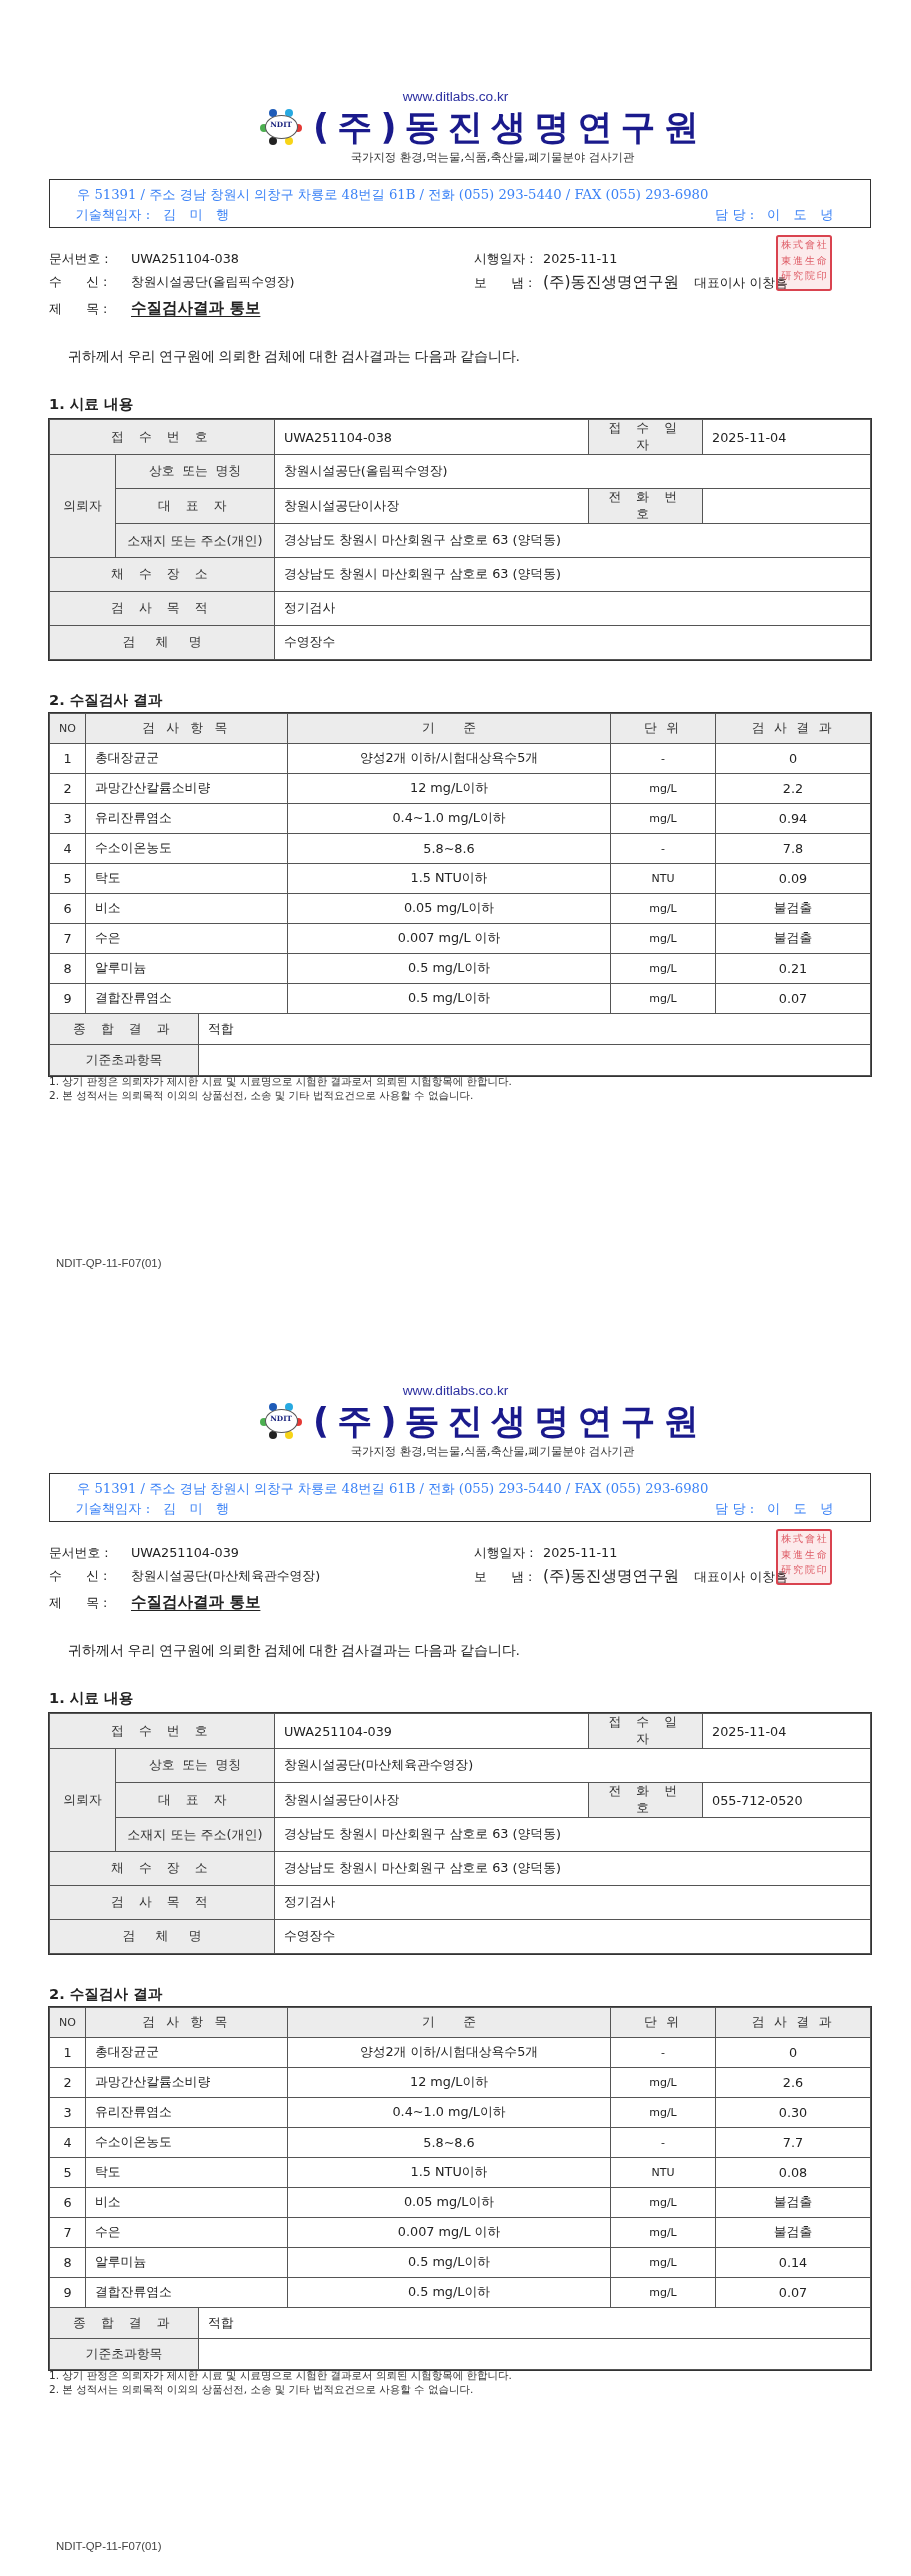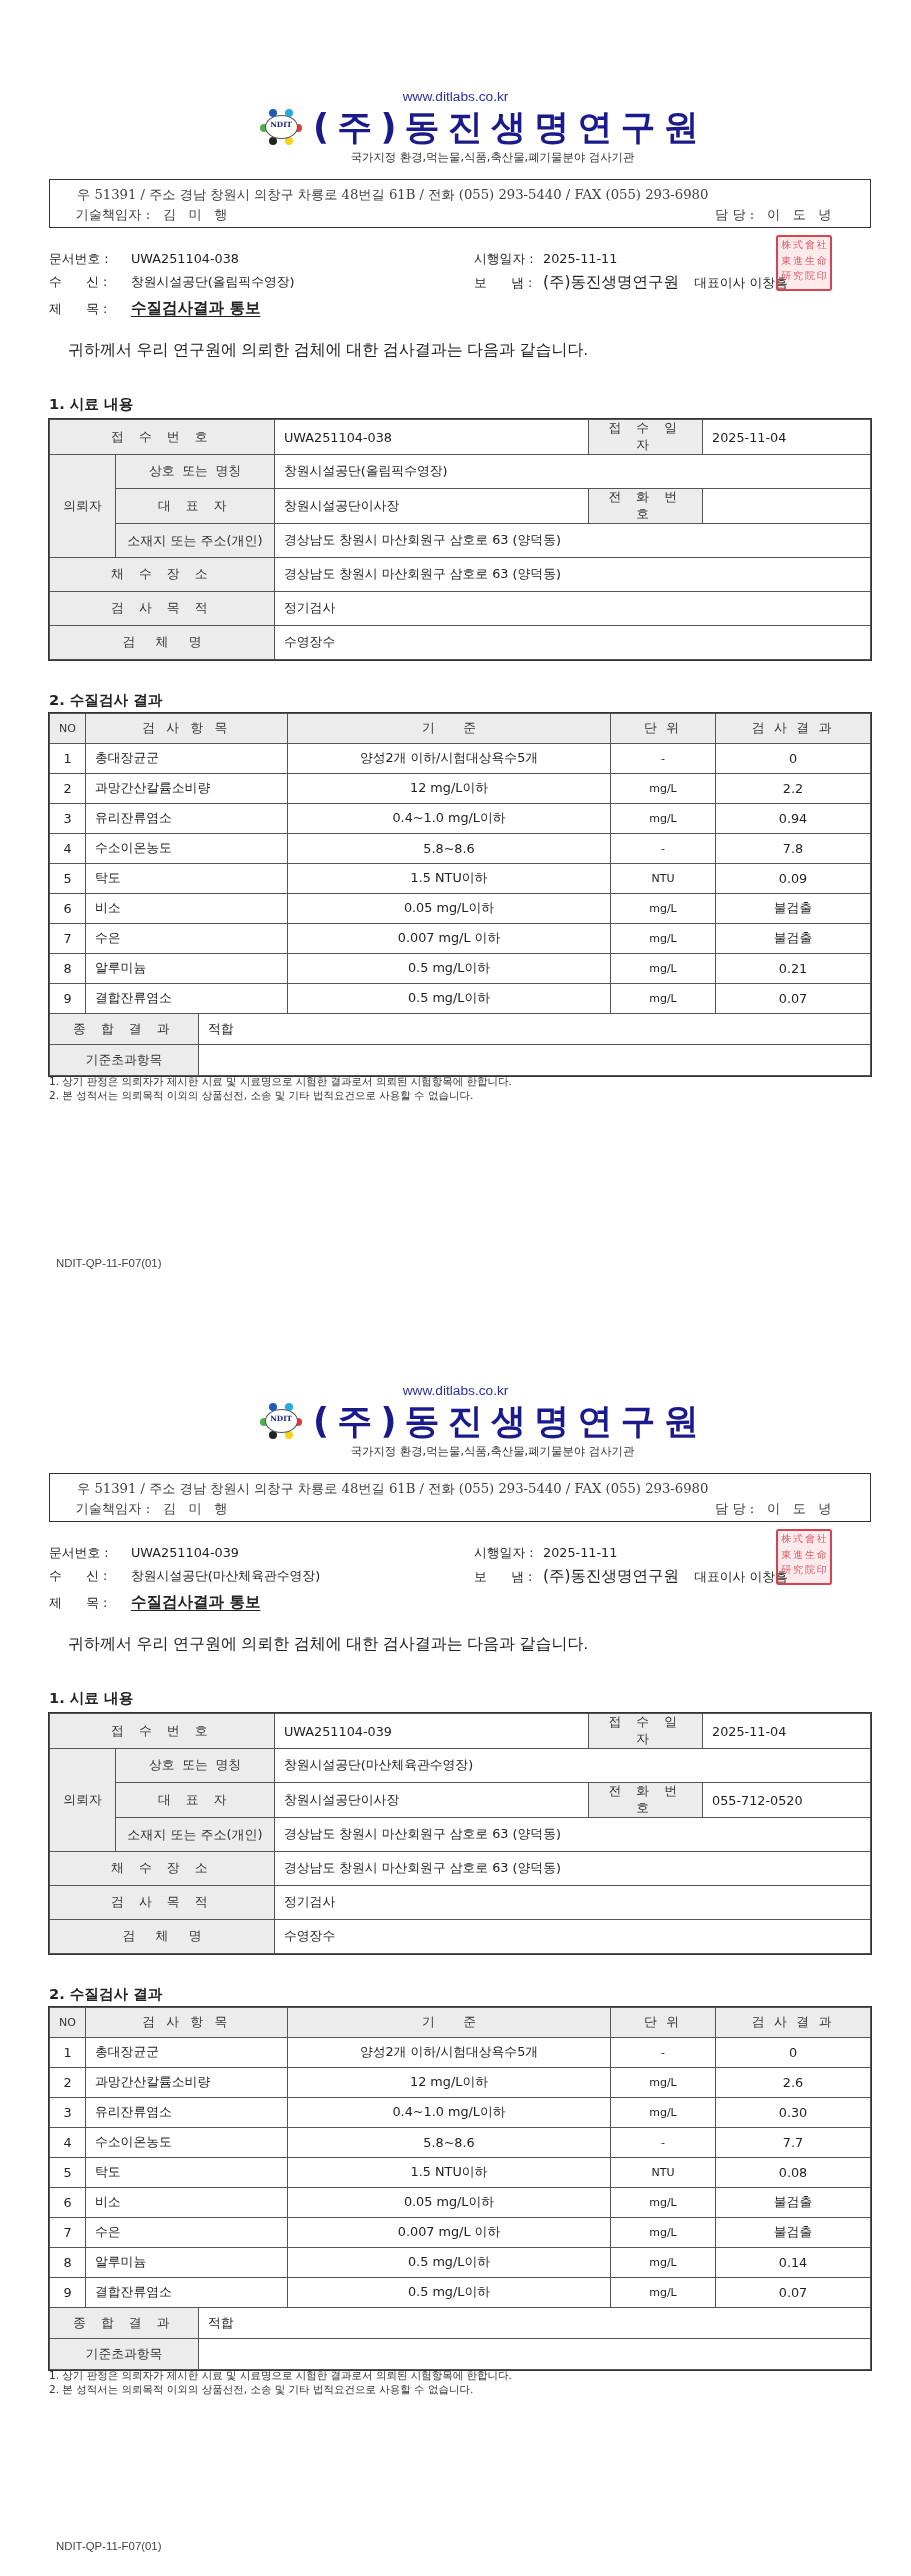--- a/index.html
+++ b/index.html
@@ -9,36 +9,36 @@
   .abs { position: absolute; }
 
   .site { left: 0; width: 911px; top: 89px; text-align: center; font-size: 13.7px; color: #2b2fa0; font-family: "Liberation Sans", sans-serif; }
   .brand { left: 260px; top: 108px; height: 38px; display: flex; align-items: center; }
   .logo { width: 42px; height: 36px; position: relative; margin-right: 11px; }
   .logo .ring { position: absolute; left: 4.6px; top: 6.4px; width: 33px; height: 24px; border: 1.8px solid #555; border-radius: 50%; background: #fff; font-size: 7.3px; font-weight: bold; color: #1a237e; text-align: center; line-height: 18px; font-family: "DejaVu Serif", serif; }
   .logo .dot { position: absolute; width: 8.2px; height: 8.2px; border-radius: 50%; }
   .brand-name { font-size: 35px; font-weight: bold; color: #1a1a8c; letter-spacing: 8.2px; font-family: "DejaVu Sans", sans-serif; white-space: nowrap; }
   .tagline { left: 0; width: 911px; top: 150px; text-align: center; font-size: 11.4px; color: #333; padding-left: 74px; }
 
-  .addr-box { left: 49px; top: 179px; width: 822px; height: 49px; border: 1.4px solid #333; font-family: "DejaVu Serif", serif; font-size: 13.2px; color: #404040; }
+  .addr-box { left: 49px; top: 179px; width: 822px; height: 49px; border: 1.4px solid #333; font-family: "DejaVu Serif", serif; font-size: 13.2px; color: #3b82f6; }
   .addr-line1 { position: absolute; left: 27px; top: 5.5px; white-space: nowrap; }
   .addr-line2 { position: absolute; left: 25.5px; top: 26.4px; }
   .addr-line2b { position: absolute; left: 665px; top: 26.4px; }
-  .addr-line2 .v, .addr-line2b .v { margin-left: 12.8px; letter-spacing: 4.6px; font-family: Liberation Serif, serif; }
+  .addr-line2 .v, .addr-line2b .v { margin-left: 12.8px; letter-spacing: 4.6px; }
 
   .meta { font-size: 12.8px; color: #222; white-space: nowrap; }
   .meta .lbl { display: inline-block; width: 82px; }
   .meta .lbl2 { display: inline-block; width: 69px; }
   .subject { font-weight: bold; font-size: 15.5px; text-decoration: underline; text-underline-offset: 2.7px; }
   .sender-v { font-size: 15.5px; }
 
   .stamp { left: 776px; top: 235px; width: 56px; height: 56px; border: 2.7px solid #d9434f; border-radius: 2.7px; background: rgba(230,90,100,0.12); display: grid; grid-template-columns: repeat(4,1fr); grid-template-rows: repeat(3,1fr); padding: 2.7px; gap: 0.9px; }
   .stamp span { color: #d9434f; font-size: 10px; line-height: 1; text-align: center; font-family: "DejaVu Serif", serif; opacity: .85; }
 
-  .intro { left: 68px; top: 340px; font-size: 16px; font-family: Liberation Sans, sans-serif; }
+  .intro { left: 68px; top: 348px; font-size: 14px; font-family: Liberation Serif, serif; }
   .sec-title { left: 49px; font-size: 14.6px; font-weight: bold; }
 
   table { border-collapse: collapse; position: absolute; left: 49px; width: 822px; font-size: 12.8px; }
   td, th { border: 0.9px solid #555; padding: 0 9px; font-weight: normal; height: 34px; }
   .outer { outline: 1.4px solid #333; }
   .gray { background: #ececec; text-align: center; letter-spacing: 5.5px; color: #333; }
   .gray.nsp { letter-spacing: 0; }
   .gray.small { font-size: 13px; letter-spacing: 0; }
   .c { text-align: center; }
   .res td, .res th { height: 30px; }

